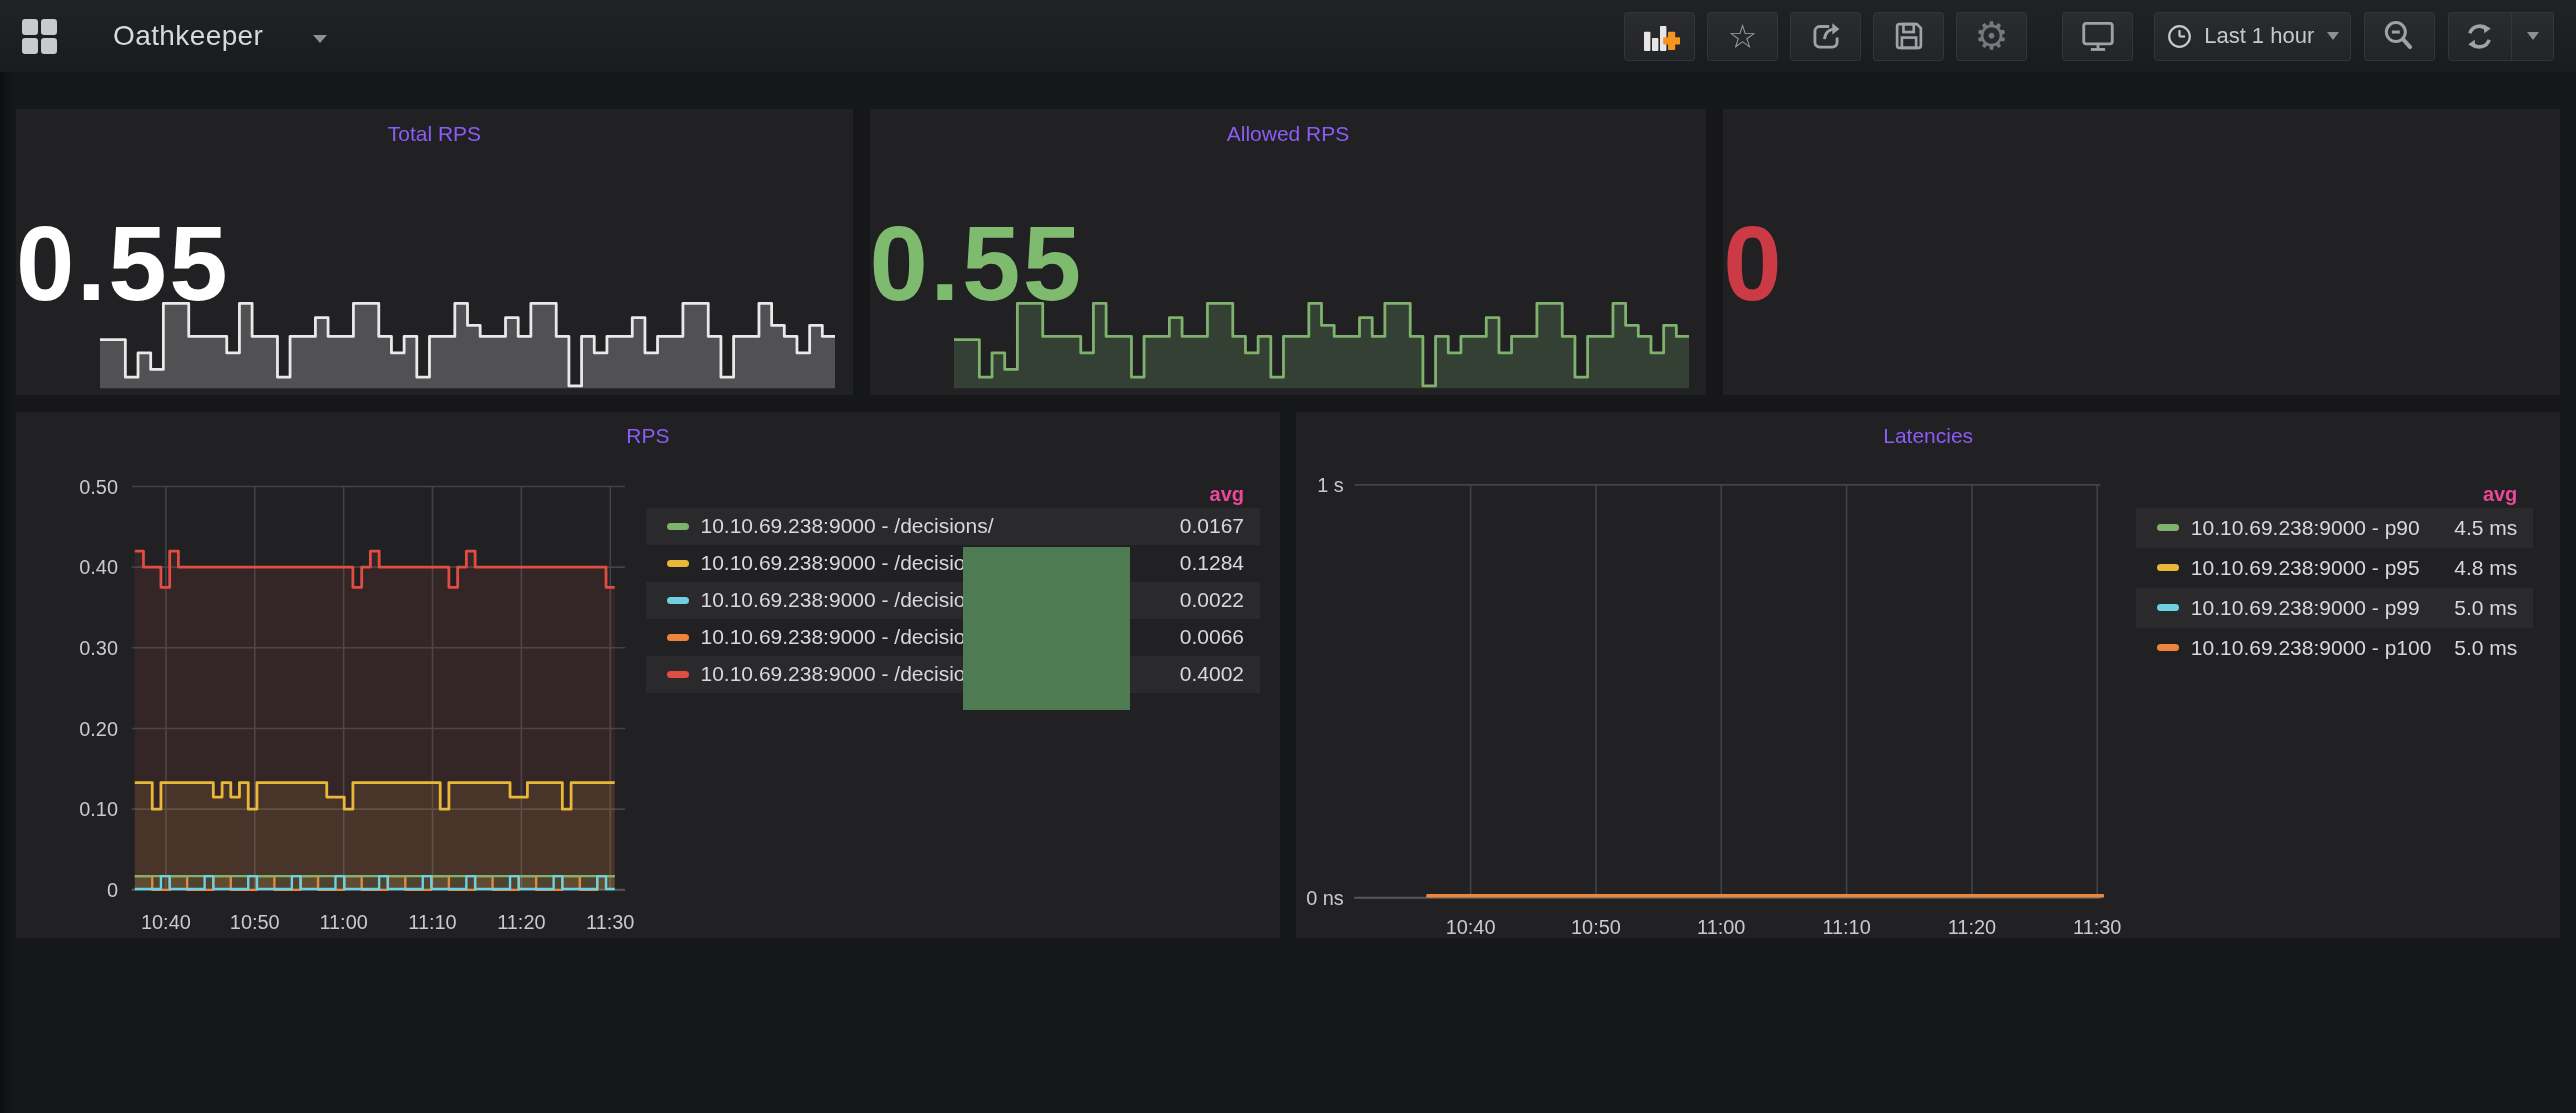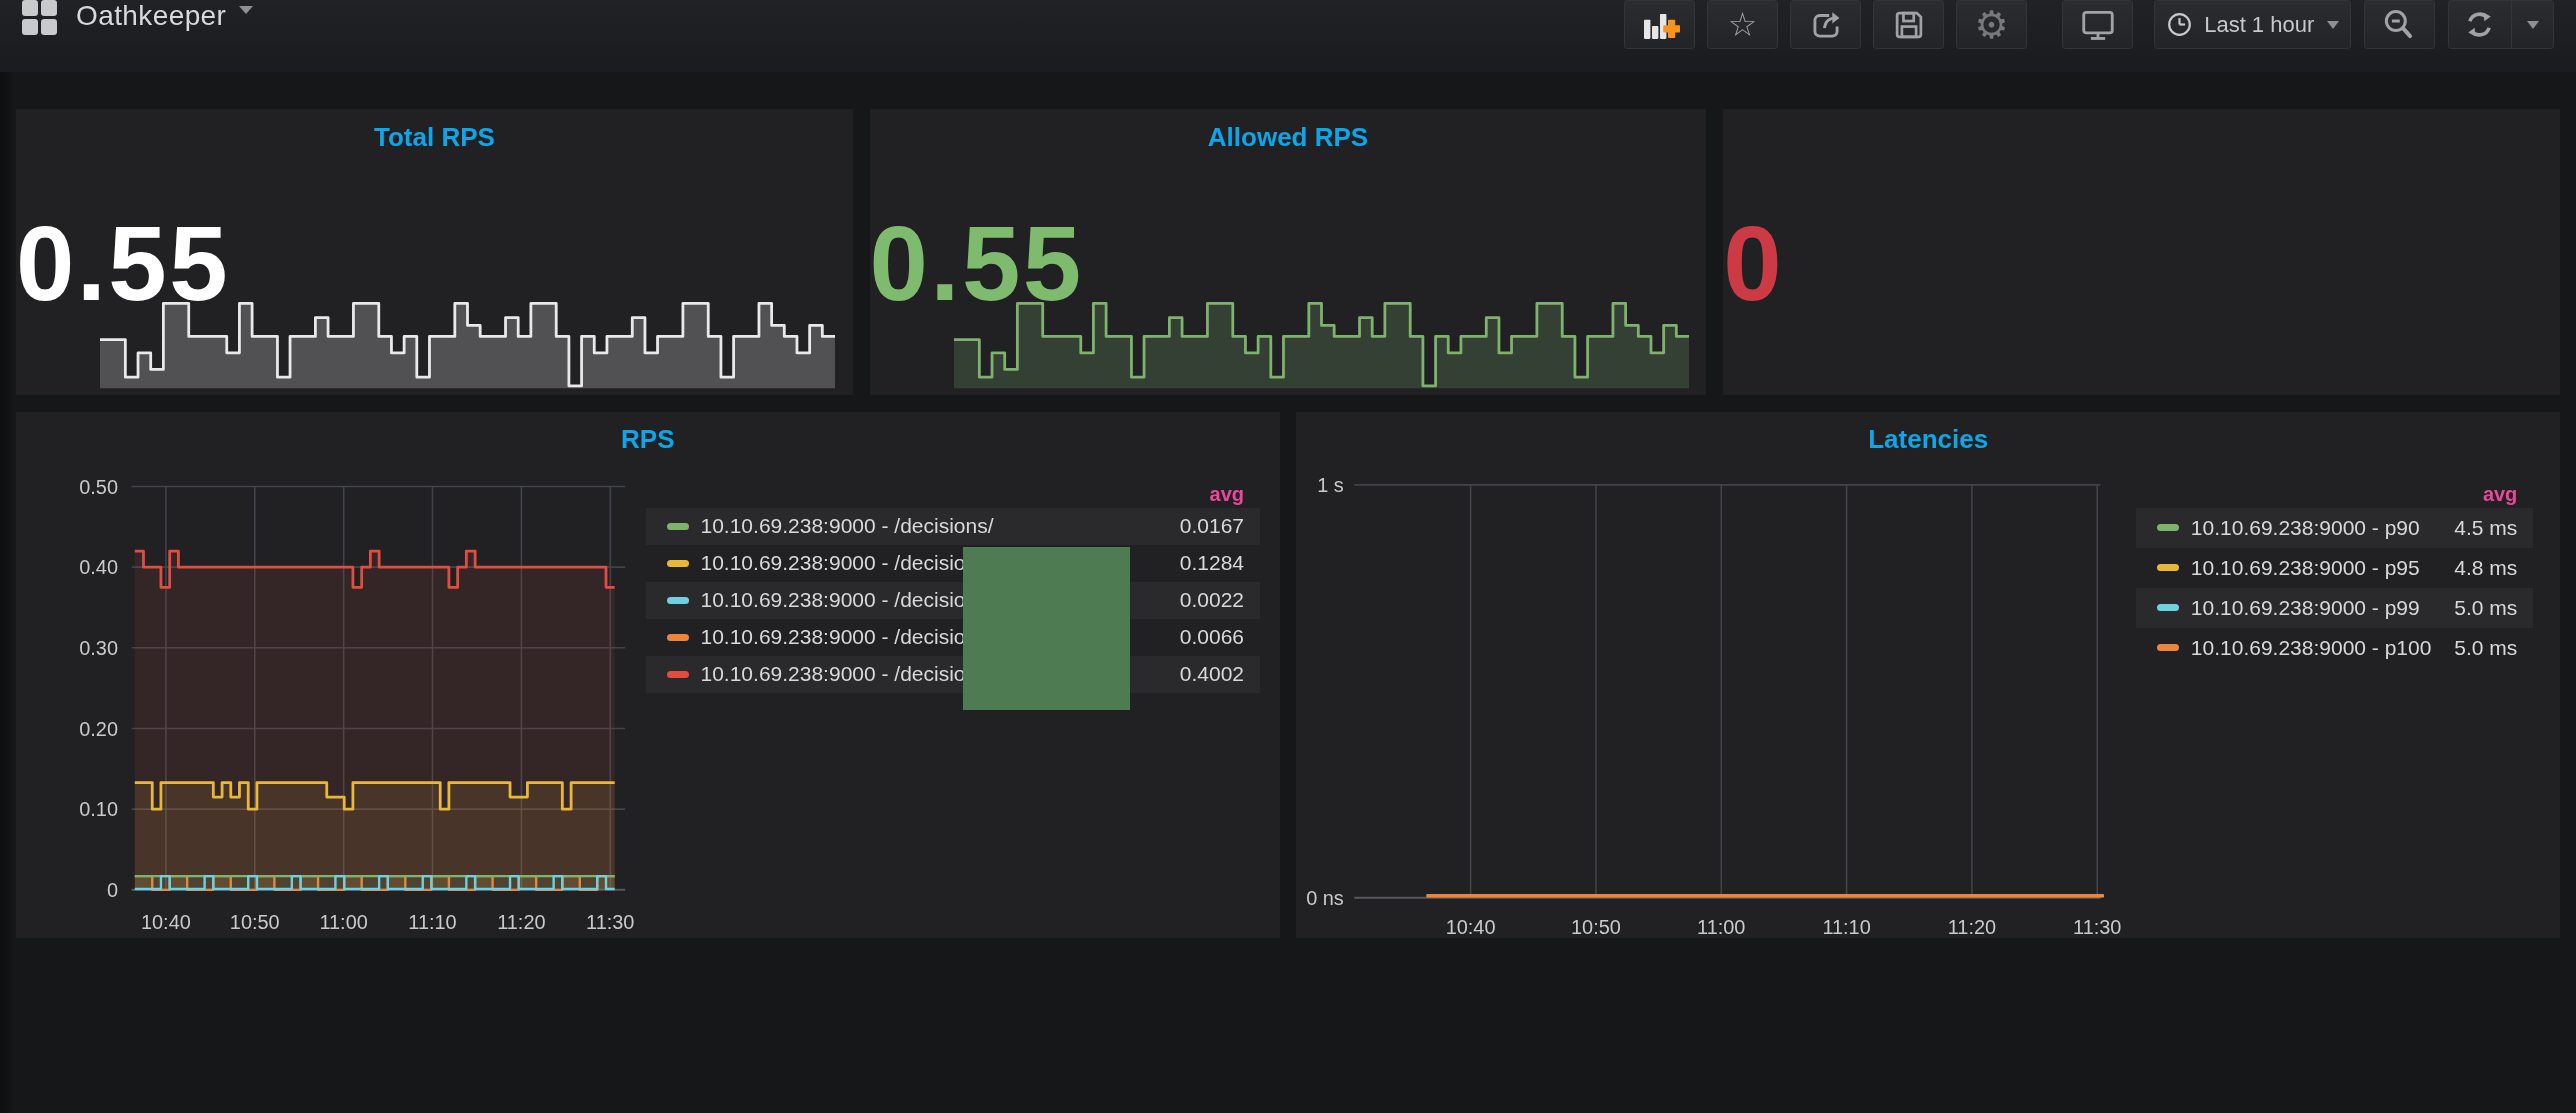--- a/index.html
+++ b/index.html
@@ -11,21 +11,21 @@
     overflow: hidden;
     position: relative;
   }
   body::before{
     content:""; position:absolute; left:0; top:72px; bottom:0; width:14.4px;
     background:linear-gradient(90deg,#0d0e10,rgba(22,23,25,0)); z-index:1; pointer-events:none;
   }
   
   .navbar{
     height:72px; background:linear-gradient(#202226,#1a1b1e);
-    display:flex; align-items:flex-start; padding:0 22px; position:relative; z-index:2;
+    display:flex; align-items:center; padding:0 22px; position:relative; z-index:2;gap:37px;
   }
   .app-grid{ width:35px; height:35px; display:grid;
     grid-template-columns:16px 16px; grid-template-rows:16px 16px; gap:3.2px; margin-right:19px; cursor:pointer;}
   .app-grid span{ background:#c9cacc; border-radius:3.2px; }
   .dash-title{ font-size:28px; color:#d8d9da; font-weight:500; cursor:pointer; letter-spacing:0.4px;}
   .caret{ width:0; height:0; border-left:7.2px solid transparent; border-right:7.2px solid transparent;
     border-top:8.8px solid #8d9094; margin-left:12.8px; margin-top:6.4px;}
   .caret.sm{ border-left-width:6.4px; border-right-width:6.4px; border-top-width:8px; margin:0;}
   .nav-right{ margin-left:auto; display:flex; align-items:center; }
   .nav-btn{
@@ -46,21 +46,21 @@
   .split-seg:first-child{ border-right:0.8px solid #323539; padding:0 12.8px; }
   svg.icon{ display:block; }
   
   .dash{ padding:0 16px; position:relative; z-index:0; }
   .row{ display:flex; gap:16.7px; }
   .row1{ margin-top:37px; height:286px; }
   .row2{ margin-top:16.7px; height:526px; }
   .panel{ background:#212124; position:relative; flex:1; overflow:hidden; }
   .panel-title{
     position:absolute; top:12.8px; left:0; right:0; text-align:center;
-    font-size:26px; font-weight:700; color:#0ea5e9; cursor:pointer; z-index:3;
+    font-size:21px; font-weight:400; color:#8b5cf6; cursor:pointer; z-index:3;
   }
   .stat-value{
     position:absolute; top:102px; left:0; right:0; text-align:left;
     font-size:105px; font-weight:700; line-height:1; letter-spacing:2.4px; z-index:2;
   }
   .spark{ position:absolute; left:84px; bottom:4.8px; z-index:1; }
   svg.ts{ position:absolute; left:0; top:0; cursor:crosshair; }
   
   .legend{ position:absolute; font-size:21px; color:#d8d9da; z-index:4; }
   .legend .hdr{ height:27px; line-height:27px; text-align:right; padding-right:16px;

